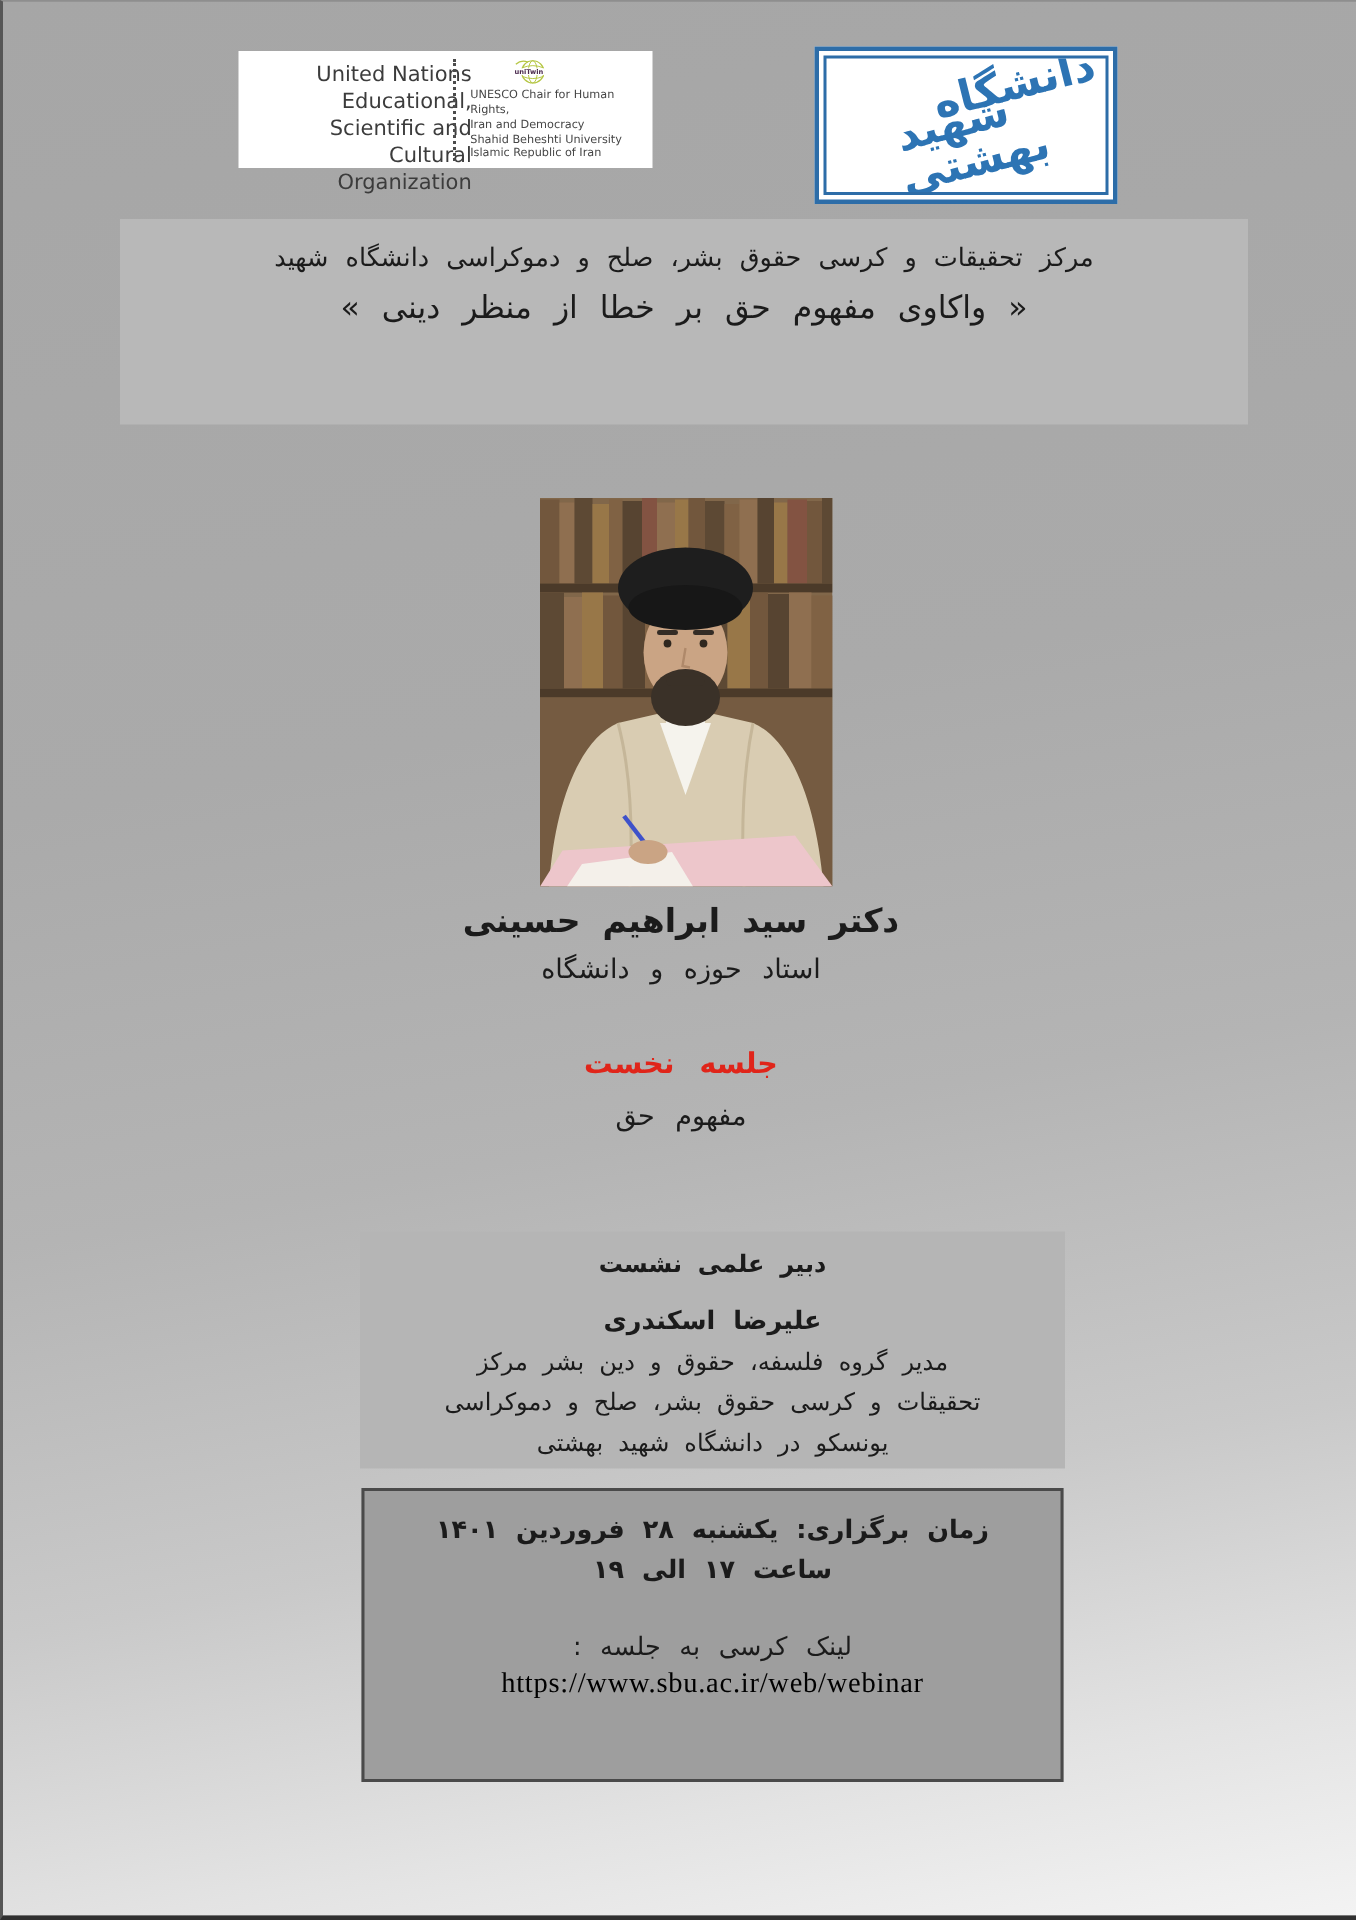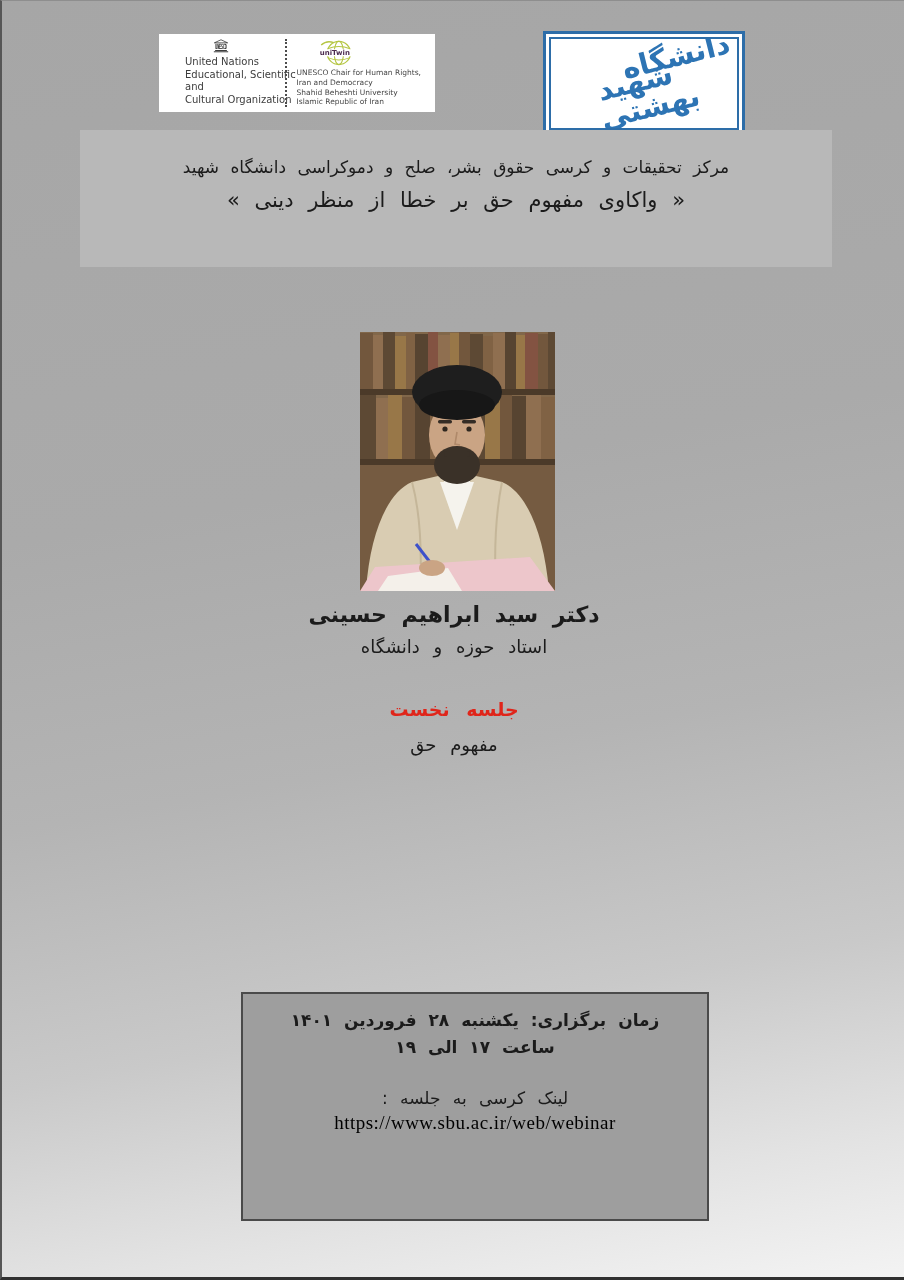--- a/index.html
+++ b/index.html
@@ -7,37 +7,37 @@
     position:relative;width:904px;height:1280px;margin:0 auto;overflow:hidden;box-sizing:border-box;
     background:linear-gradient(170deg,#a6a6a6 0%,#aaaaaa 38%,#b4b4b4 58%,#c9c9c9 76%,#e3e3e3 90%,#f3f3f3 100%);
     border-left:2px solid #565656;border-bottom:3px solid #303030;border-top:1px solid #8e8e8e;
     font-family:"DejaVu Sans",sans-serif;color:#1b1b1b;
   }
 
   
   .logo-unesco{position:absolute;left:157px;top:33px;width:276px;height:78px;background:#ffffff;
     display:flex;align-items:stretch;padding:5px 6px;box-sizing:border-box;}
   .lu-left{flex:1.02;display:flex;flex-direction:column;align-items:center;justify-content:flex-start;padding-right:4px;}
-  .lu-left-text{font-size:10px;line-height:1.28;color:#3c3c3c;margin-top:3px;width:100%;margin-left:40px;}
+  .lu-left-text{font-size:14px;line-height:1.28;color:#3c3c3c;text-align:right;margin-top:3px;width:100%;margin-left:40px;}
   .lu-divider{width:0;border-left:2px dotted #4c4c4c;margin:0 3px;}
   .lu-right{flex:1.2;display:flex;flex-direction:column;align-items:flex-start;padding-left:7px;justify-content:center;}
   .lu-right-text{font-size:7.5px;line-height:1.3;color:#464646;text-align:left;margin-top:2px;}
 
   
   .logo-sbu{position:absolute;left:541px;top:30px;width:202px;height:105px;background:#ffffff;
     border:3px solid #2d6da8;box-sizing:border-box;padding:3px;}
   .sbu-inner{width:100%;height:100%;border:2px solid #2d6da8;position:relative;overflow:hidden;box-sizing:border-box;}
   .sbu-w{position:absolute;font-weight:bold;color:#2d74b4;transform:rotate(-14deg);font-size:29px;line-height:1;white-space:nowrap;}
   .sbu-w1{top:3px;right:6px;}
   .sbu-w2{top:29px;right:64px;}
   .sbu-w3{top:54px;right:36px;}
 
   
-  .header-box{position:absolute;left:78px;top:129px;width:752px;height:137px;background:#b8b8b8;
-    text-align:center;padding-top:22px;box-sizing:border-box;}
+  .header-box{position:absolute;left:78px;top:145px;width:752px;height:137px;background:#b8b8b8;
+    text-align:center;padding-top:11px;box-sizing:border-box;}
   .h-line{font-size:17px;letter-spacing:1px;word-spacing:6px;line-height:1.85;}
   .h-title{font-size:21px;font-weight:normal;letter-spacing:1px;word-spacing:8px;margin-top:5px;}
 
   
   .photo{position:absolute;left:358px;top:331px;width:195px;height:259px;}
   .photo svg{display:block;}
 
   
   .speaker{position:absolute;left:0;top:601px;width:904px;text-align:center;}
   .sp-name{font-size:22px;font-weight:bold;letter-spacing:1px;word-spacing:7px;}
@@ -49,21 +49,21 @@
 
   
   .secretary-box{position:absolute;left:238px;top:820px;width:470px;height:158px;background:#b5b5b5;
     text-align:center;padding-top:12px;box-sizing:border-box;}
   .sec-heading{font-size:16px;font-weight:bold;letter-spacing:1px;word-spacing:5px;}
   .sec-name{font-size:17px;font-weight:bold;margin-top:19px;letter-spacing:1px;word-spacing:6px;}
   .sec-line{font-size:16px;letter-spacing:1px;word-spacing:5px;line-height:1.7;}
   .sec-line.first{margin-top:3px;}
 
   
-  .schedule-box{position:absolute;left:239px;top:991px;width:468px;height:229px;background:#9e9e9e;
+  .schedule-box{position:absolute;left:239px;top:991px;width:468px;height:196px;background:#9e9e9e;
     border:2px solid #4a4a4a;text-align:center;padding-top:13px;box-sizing:border-box;}
   .sch-line{font-size:17px;font-weight:bold;letter-spacing:1px;word-spacing:6px;line-height:1.6;}
   .sch-link-label{font-size:17px;margin-top:27px;letter-spacing:2px;word-spacing:7px;}
   .sch-url{font-family:"Liberation Serif",serif;font-size:19px;margin-top:4px;letter-spacing:0.5px;color:#000000;}
 </style>
 </head>
 <body>
 
 <div class="poster">
 
@@ -188,20 +188,27 @@
   <div class="speaker" dir="rtl">
     <div class="sp-name">دکتر سید ابراهیم حسینی</div>
     <div class="sp-role">استاد حوزه و دانشگاه</div>
   </div>
 
   <div class="session" dir="rtl">
     <div class="se-label">جلسه نخست</div>
     <div class="se-topic">مفهوم حق</div>
   </div>
 
+  <div class="secretary-box" dir="rtl">
+    <div class="sec-heading">دبیر علمی نشست</div>
+    <div class="sec-name">علیرضا اسکندری</div>
+    <div class="sec-line first">مدیر گروه فلسفه، حقوق و دین بشر مرکز</div>
+    <div class="sec-line">تحقیقات و کرسی حقوق بشر، صلح و دموکراسی</div>
+    <div class="sec-line">یونسکو در دانشگاه شهید بهشتی</div>
+  </div>
 
   <div class="schedule-box" dir="rtl">
     <div class="sch-line">زمان برگزاری: یکشنبه ۲۸ فروردین ۱۴۰۱</div>
     <div class="sch-line">ساعت ۱۷ الی ۱۹</div>
     <div class="sch-link-label">لینک کرسی به جلسه :</div>
     <div class="sch-url" dir="ltr">https://www.sbu.ac.ir/web/webinar</div>
   </div>
 
 </div>
 

